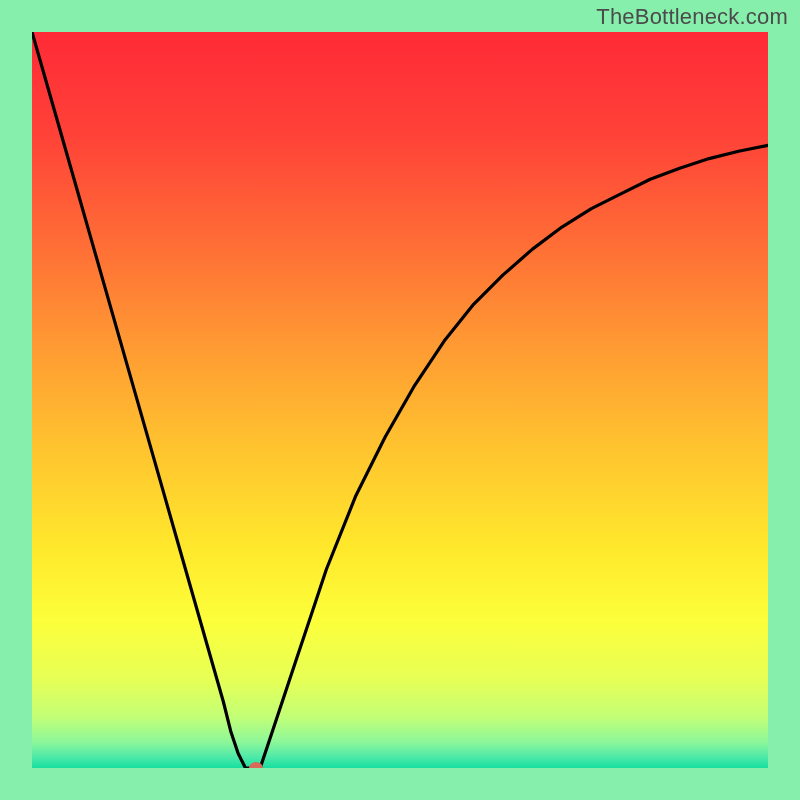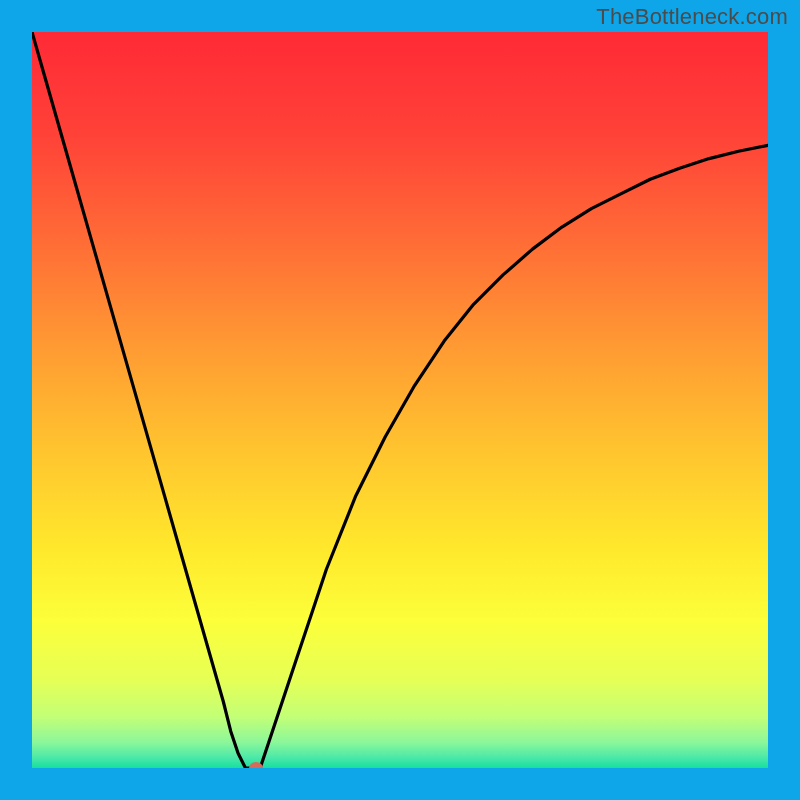--- a/index.html
+++ b/index.html
@@ -8,21 +8,21 @@
     width: 800px;
     height: 800px;
     background: #000;
     overflow: hidden;
     font-family: Arial, Helvetica, sans-serif;
   }
   .frame {
     position: relative;
     width: 800px;
     height: 800px;
-    background: #0ea5e9;
+    background: #86efac;
   }
   .watermark {
     position: absolute;
     top: 4px;
     right: 12px;
     color: #4b4b4b;
     font-size: 22px;
     font-weight: 500;
     letter-spacing: 0.2px;
     z-index: 10;

